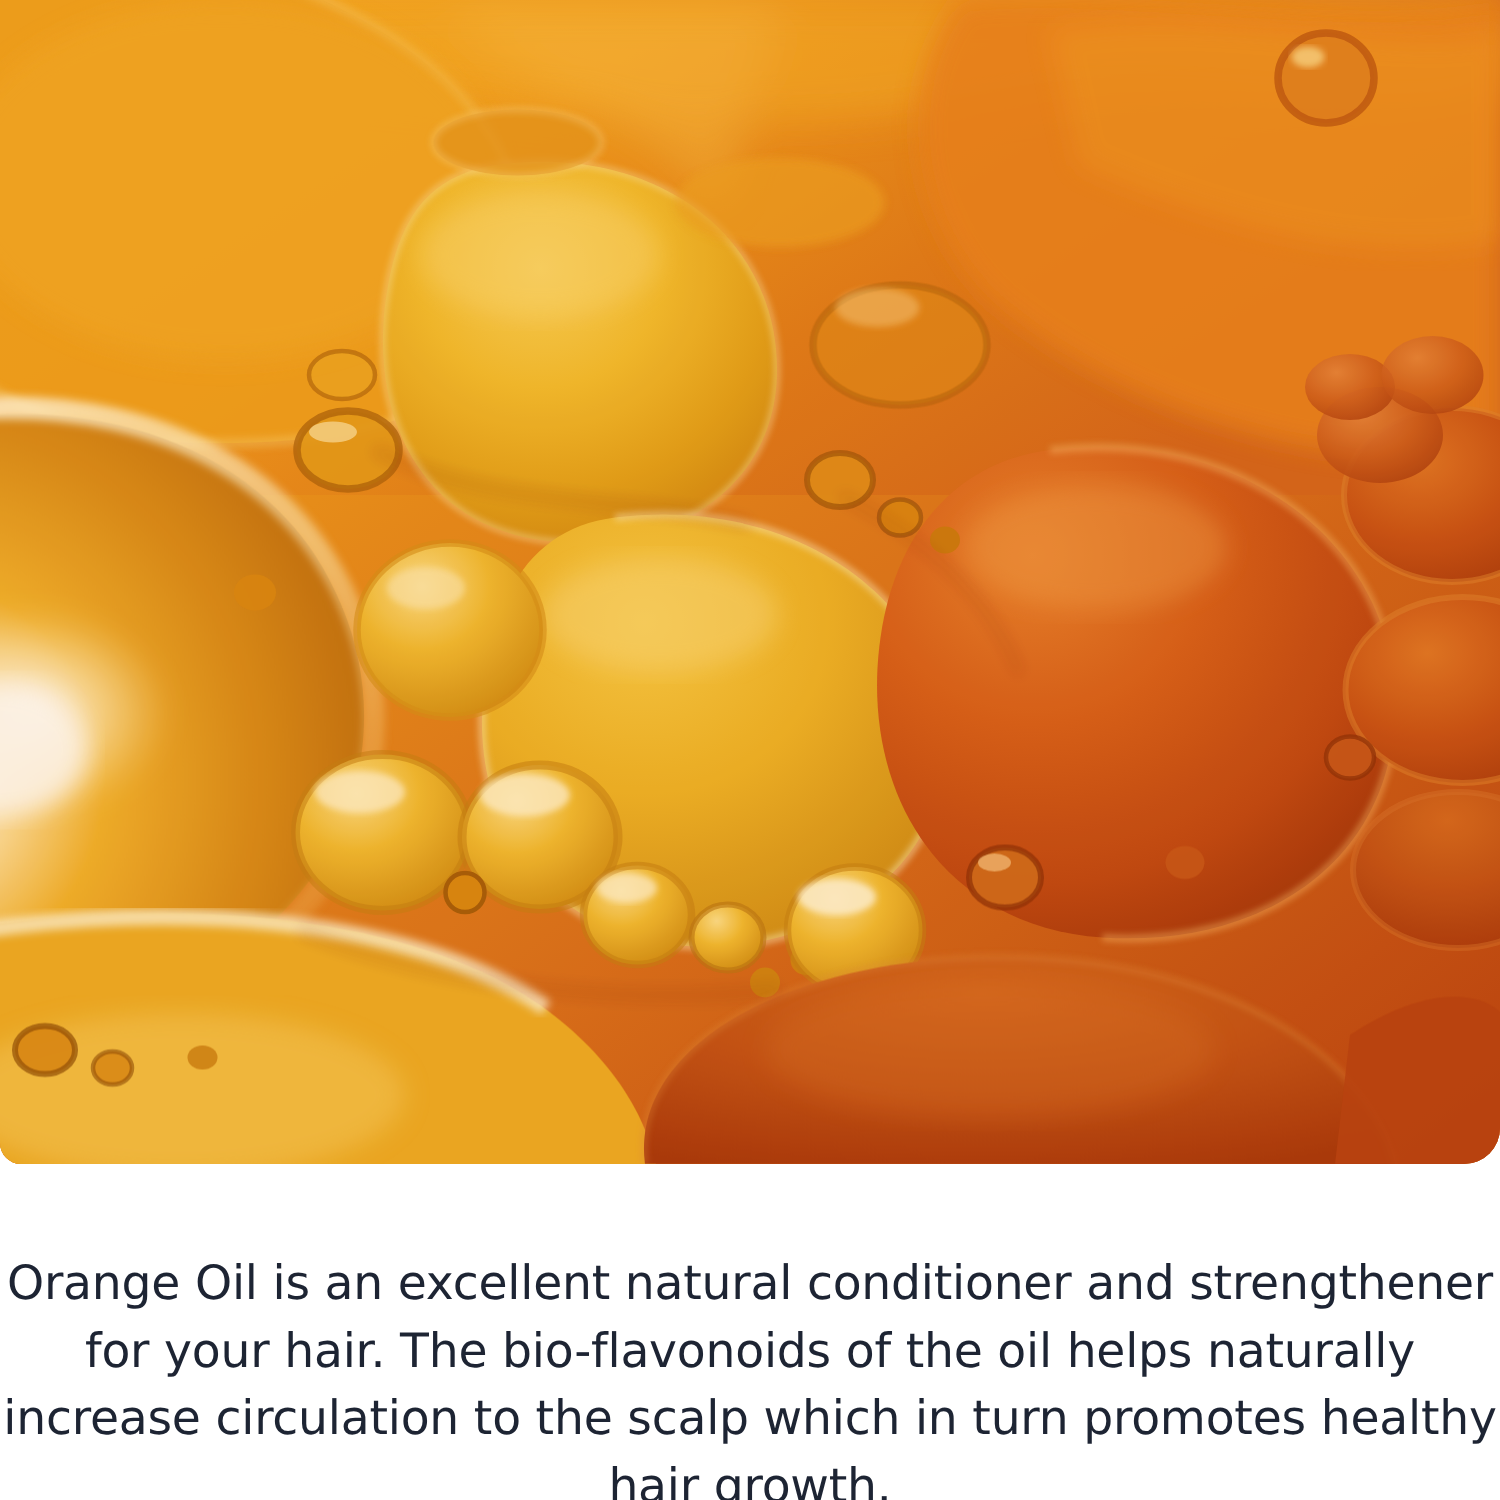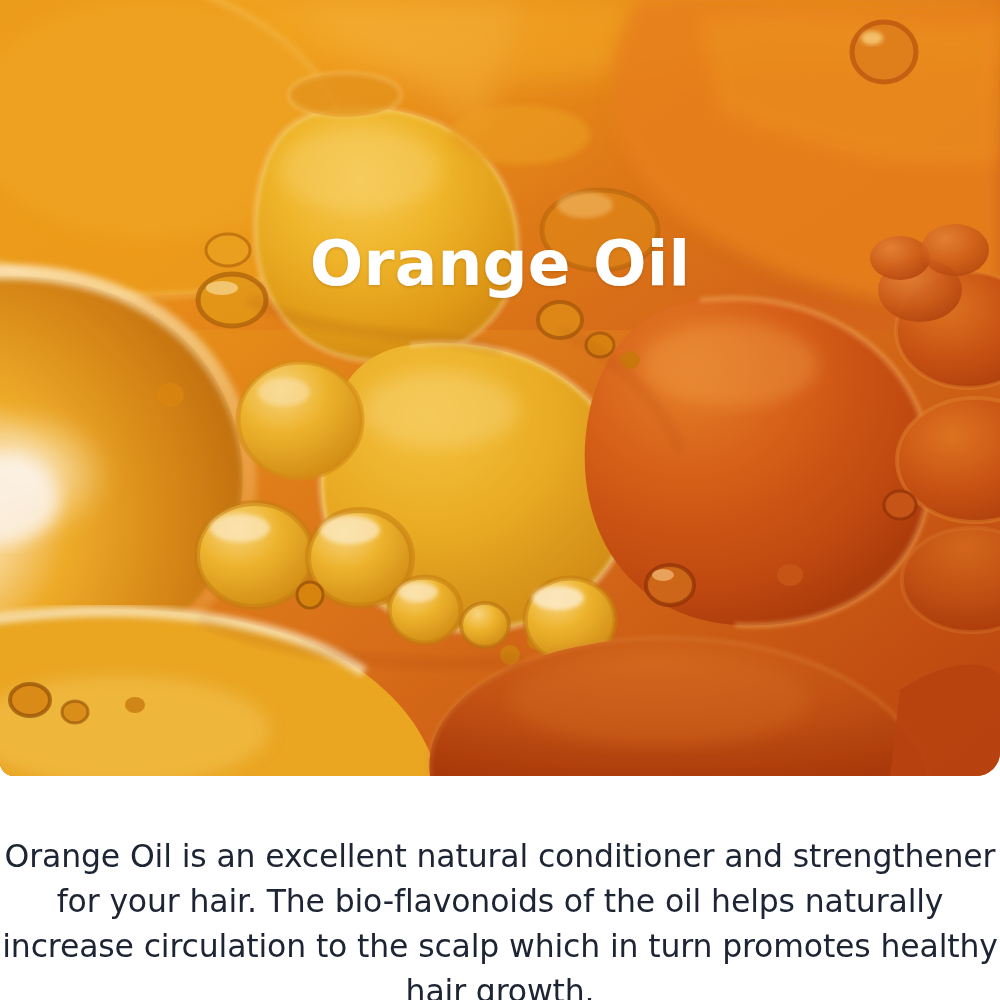--- a/index.html
+++ b/index.html
@@ -333,20 +333,19 @@
 
       <g opacity="0.25" filter="url(#soft5)">
         <path d="M250,300 C330,340 420,330 500,350" stroke="#8a3206" stroke-width="5" fill="none"></path>
         <path d="M560,330 C620,360 660,400 680,450" stroke="#8a3206" stroke-width="4" fill="none"></path>
         <path d="M200,620 C300,660 420,670 520,660" stroke="#8a3206" stroke-width="5" fill="none"></path>
       </g>
 
       <rect x="0" y="0" width="1000" height="776" fill="#c2560d" opacity="0.05"></rect>
     </svg>
 
-    <h1 class="hero-title">Orange Oil</h1>
   </div>
 
   <div class="desc-wrap">
     <p class="desc">Orange Oil is an excellent natural conditioner and strengthener for your hair. The bio-flavonoids of the oil helps naturally increase circulation to the scalp which in turn promotes healthy hair growth.</p>
   </div>
 
 </div>
 
 </body></html>

